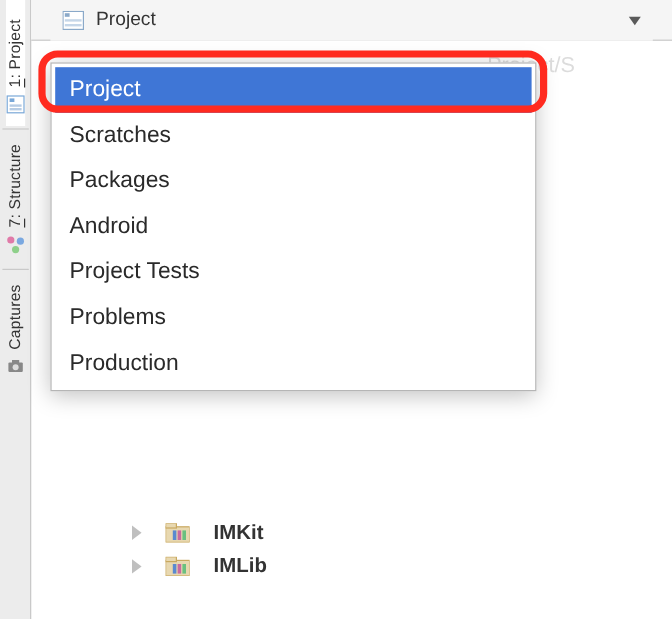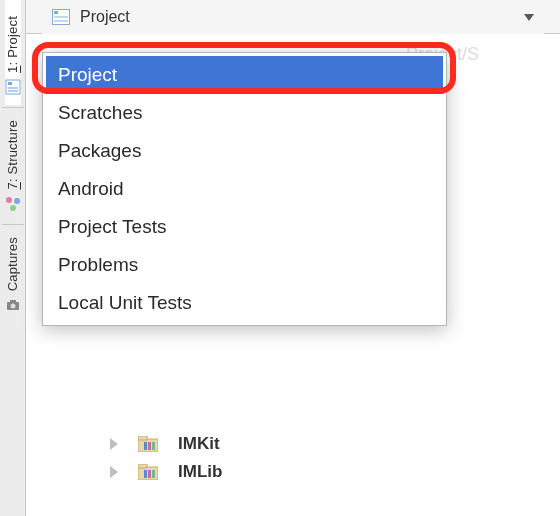--- a/index.html
+++ b/index.html
@@ -243,16 +243,16 @@
   </div>
 </div>
 
 <div class="dropdown">
   <div class="dd-item selected">Project</div>
   <div class="dd-item">Scratches</div>
   <div class="dd-item">Packages</div>
   <div class="dd-item">Android</div>
   <div class="dd-item">Project Tests</div>
   <div class="dd-item">Problems</div>
-  <div class="dd-item">Local Unit Tests</div>
+  <div class="dd-item">Production</div>
 </div>
 
 <div class="red-ring"></div>
 
 </body></html>

